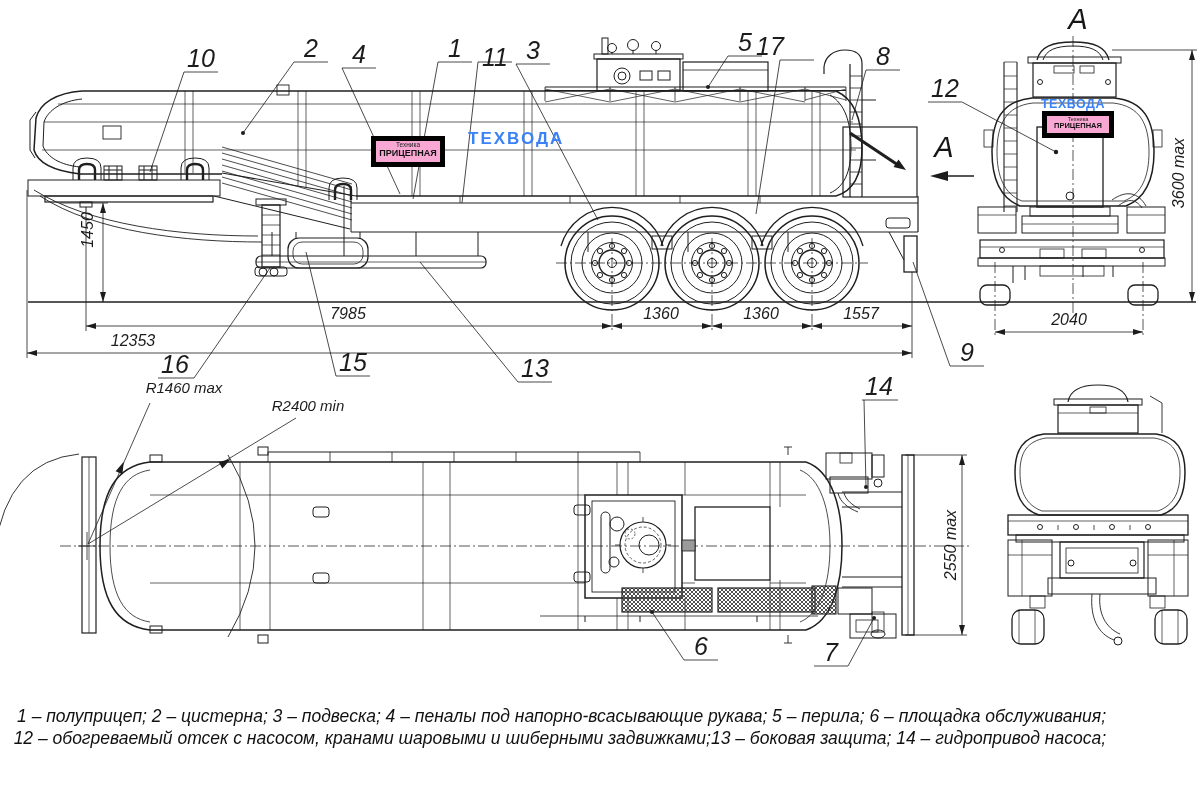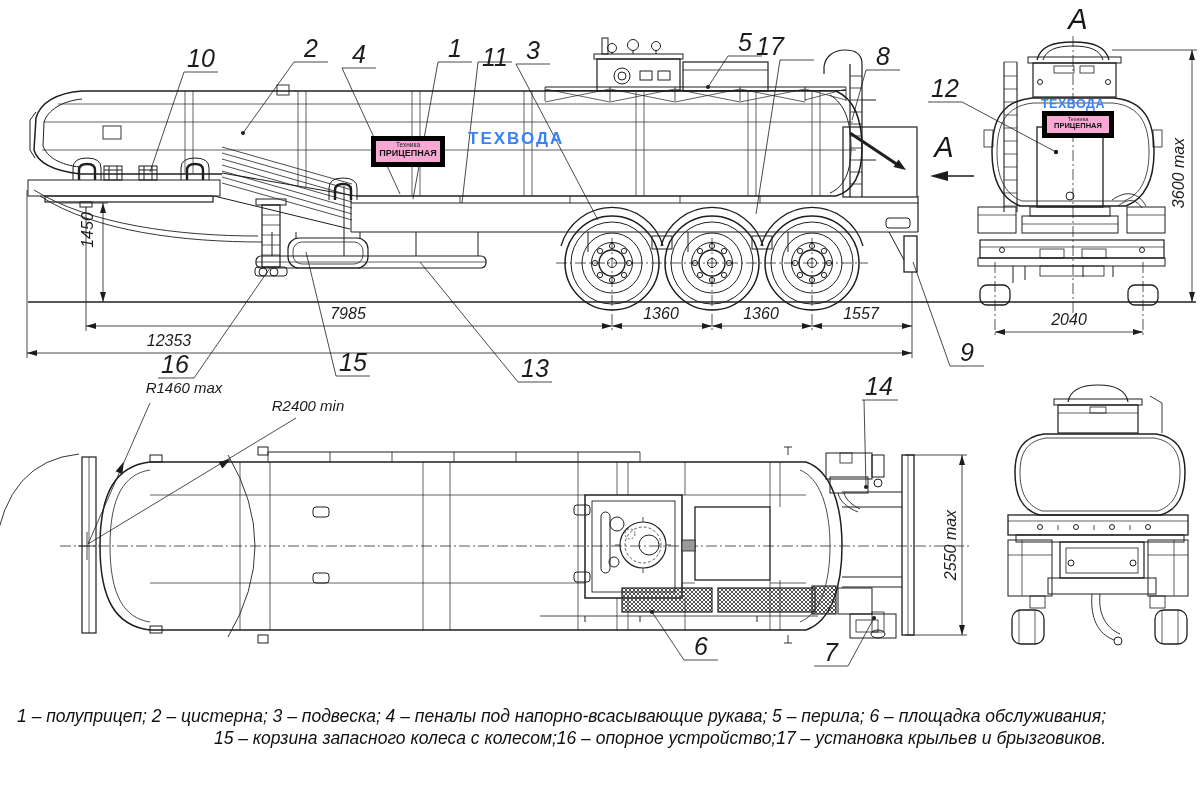--- a/index.html
+++ b/index.html
@@ -384,36 +384,36 @@
   <div class="callout" style="left:814px;top:639px;">7</div>
 
   <div class="viewlabel" style="left:1060px;top:4px;width:36px;">A</div>
   <div class="viewlabel" style="left:926px;top:132px;width:36px;">A</div>
 
   <div class="dim rot" style="left:64px;top:222px;width:48px;">1450</div>
   <div class="dim" style="left:318px;top:306px;width:60px;">7985</div>
   <div class="dim" style="left:631px;top:306px;width:60px;">1360</div>
   <div class="dim" style="left:731px;top:306px;width:60px;">1360</div>
   <div class="dim" style="left:831px;top:306px;width:60px;">1557</div>
-  <div class="dim" style="left:103px;top:333px;width:60px;margin-left:36px;">12353</div>
+  <div class="dim" style="left:103px;top:333px;width:60px;">12353</div>
   <div class="dim" style="left:1039px;top:312px;width:60px;">2040</div>
   <div class="dim rot" style="left:1143px;top:165px;width:72px;">3600 max</div>
   <div class="dim rot" style="left:912px;top:537px;width:78px;">2550 max</div>
   <div class="radlabel" style="left:128px;top:379px;width:112px;">R1460 max</div>
   <div class="radlabel" style="left:252px;top:397px;width:112px;">R2400 min</div>
 
   <div class="tankname" style="left:468px;top:129px;width:94px;font-size:17px;">ТЕХВОДА</div>
   <div class="brandbox" style="left:371px;top:136px;width:64px;height:21px;">
     <div class="b1">Техника</div>
     <div class="b2" style="font-size:9px;line-height:10px;">ПРИЦЕПНАЯ</div>
   </div>
   <div class="tankname" style="left:1037px;top:97px;width:72px;font-size:12.5px;letter-spacing:0.5px;">ТЕХВОДА</div>
   <div class="brandbox" style="left:1042px;top:111px;width:62px;height:17px;">
     <div class="b1" style="font-size:5.5px;line-height:6px;">Техника</div>
     <div class="b2" style="font-size:7.5px;line-height:8px;">ПРИЦЕПНАЯ</div>
   </div>
 
   <div class="legend">
     <div>1 – полуприцеп; 2 – цистерна; 3 – подвеска; 4 – пеналы под напорно-всасывающие рукава; 5 – перила; 6 – площадка обслуживания;</div>
-    <div>15 – корзина запасного колеса с колесом;16 – опорное устройство;17 – установка крыльев и брызговиков.</div>
+    <div>12 – обогреваемый отсек с насосом, кранами шаровыми и шиберными задвижками;13 – боковая защита; 14 – гидропривод насоса;</div>
   </div>
 
 </div>
 
 </body></html>

